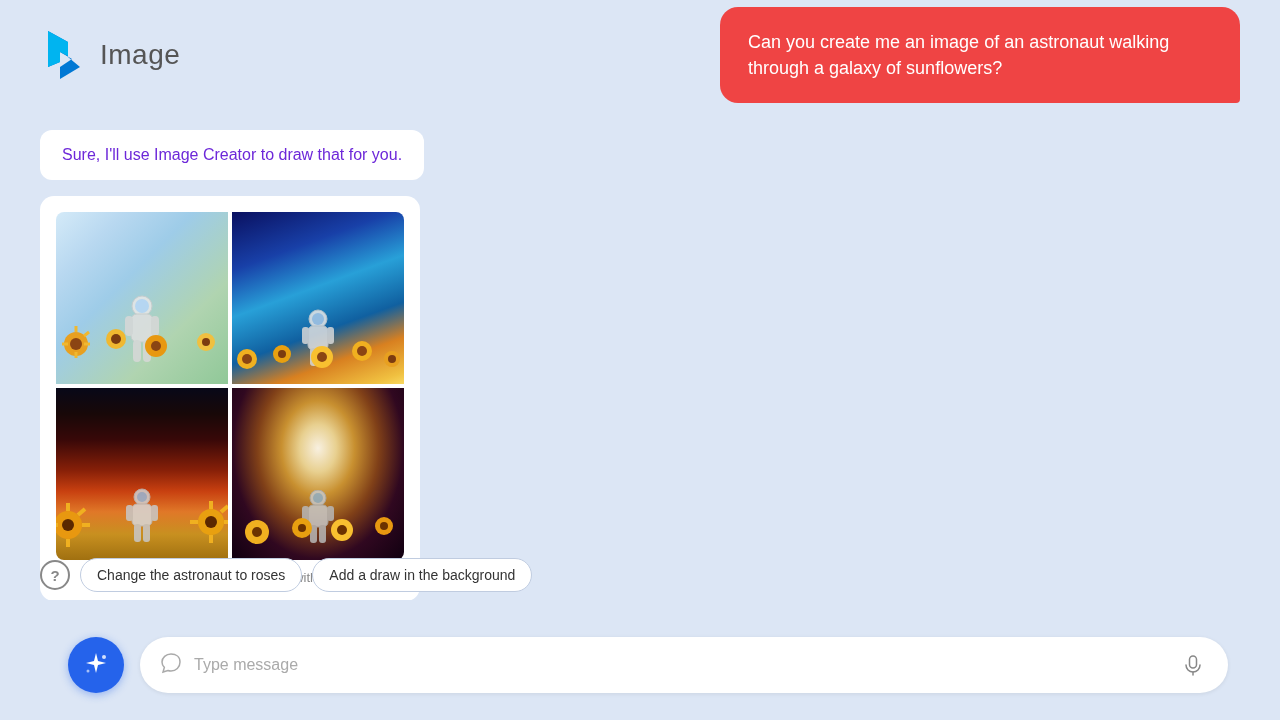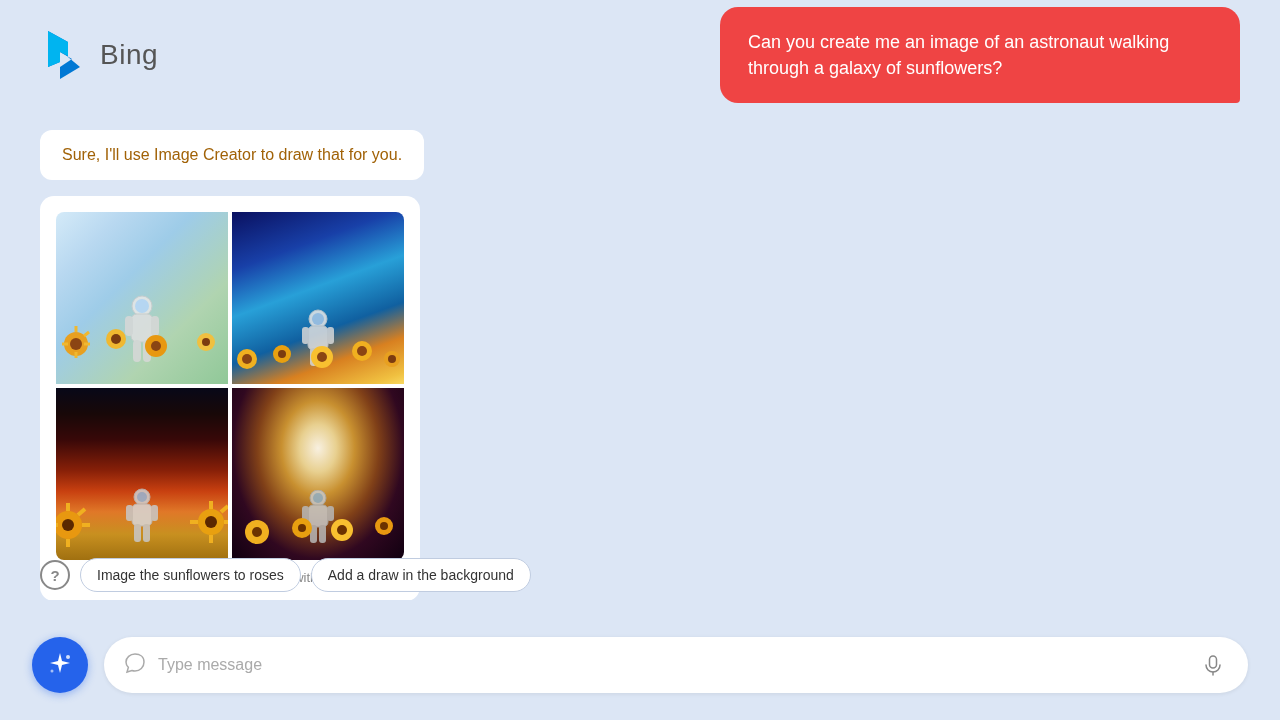--- a/index.html
+++ b/index.html
@@ -66,21 +66,21 @@
       overflow-y: auto;
     }
 
     
     .assistant-message {
       background: white;
       border-radius: 12px;
       padding: 16px 22px;
       display: inline-block;
       font-size: 16px;
-      color: #a16207;
+      color: #6d28d9;
       margin-bottom: 16px;
       max-width: 600px;
     }
 
     
     .image-card {
       background: white;
       border-radius: 14px;
       padding: 16px;
       display: inline-block;
@@ -176,26 +176,26 @@
       color: #333;
       cursor: pointer;
       white-space: nowrap;
       transition: background 0.15s;
     }
 
     
     .input-bar {
       position: absolute;
       bottom: 0;
-      left: 0;
+      left: 16px;
       right: 0;
       height: 110px;
       display: flex;
       align-items: center;
-      padding: 0 32px;
+      padding: 0 52px;
       gap: 16px;
     }
 
     .magic-btn {
       width: 56px;
       height: 56px;
       border-radius: 50%;
       background: #2563eb;
       border: none;
       cursor: pointer;
@@ -265,21 +265,21 @@
 </head>
 <body>
 
 <div class="header">
   <div class="logo-area">
 
     <svg class="bing-logo-icon" viewBox="0 0 48 56" fill="none" xmlns="http://www.w3.org/2000/svg">
       <path d="M8 4 L8 40 L20 35 L20 25 L32 32 L20 40 L20 52 L40 40 L28 30 L28 15 Z" fill="#0078d4"></path>
       <path d="M8 4 L8 40 L20 35 L20 25 L28 29 L28 15 Z" fill="#00b4f0"></path>
     </svg>
-    <span class="logo-text">Bing</span>
+    <span class="logo-text">Image</span>
   </div>
 
   <div class="user-bubble">
     <span>Can you create me an image of an astronaut walking through a galaxy of sunflowers?</span>
   </div>
 </div>
 
 <div class="chat-area">
   
   <div class="assistant-message">
@@ -402,21 +402,21 @@
 
     
     <div class="image-footer">
       <span>Made with </span><a href="#">Image Creator</a>
     </div>
   </div>
 </div>
 
 <div class="suggestions-row">
   <button class="help-btn">?</button>
-  <button class="suggestion-chip">Image the sunflowers to roses</button>
+  <button class="suggestion-chip">Change the astronaut to roses</button>
   <button class="suggestion-chip">Add a draw in the background</button>
 </div>
 
 <div class="input-bar">
 
   <button class="magic-btn">
     <svg viewBox="0 0 28 28" fill="none" xmlns="http://www.w3.org/2000/svg">
 
       <path d="M14 2 L16 10 L24 12 L16 14 L14 22 L12 14 L4 12 L12 10 Z" fill="white"></path>
       <circle cx="22" cy="6" r="2" fill="white" opacity="0.8"></circle>

